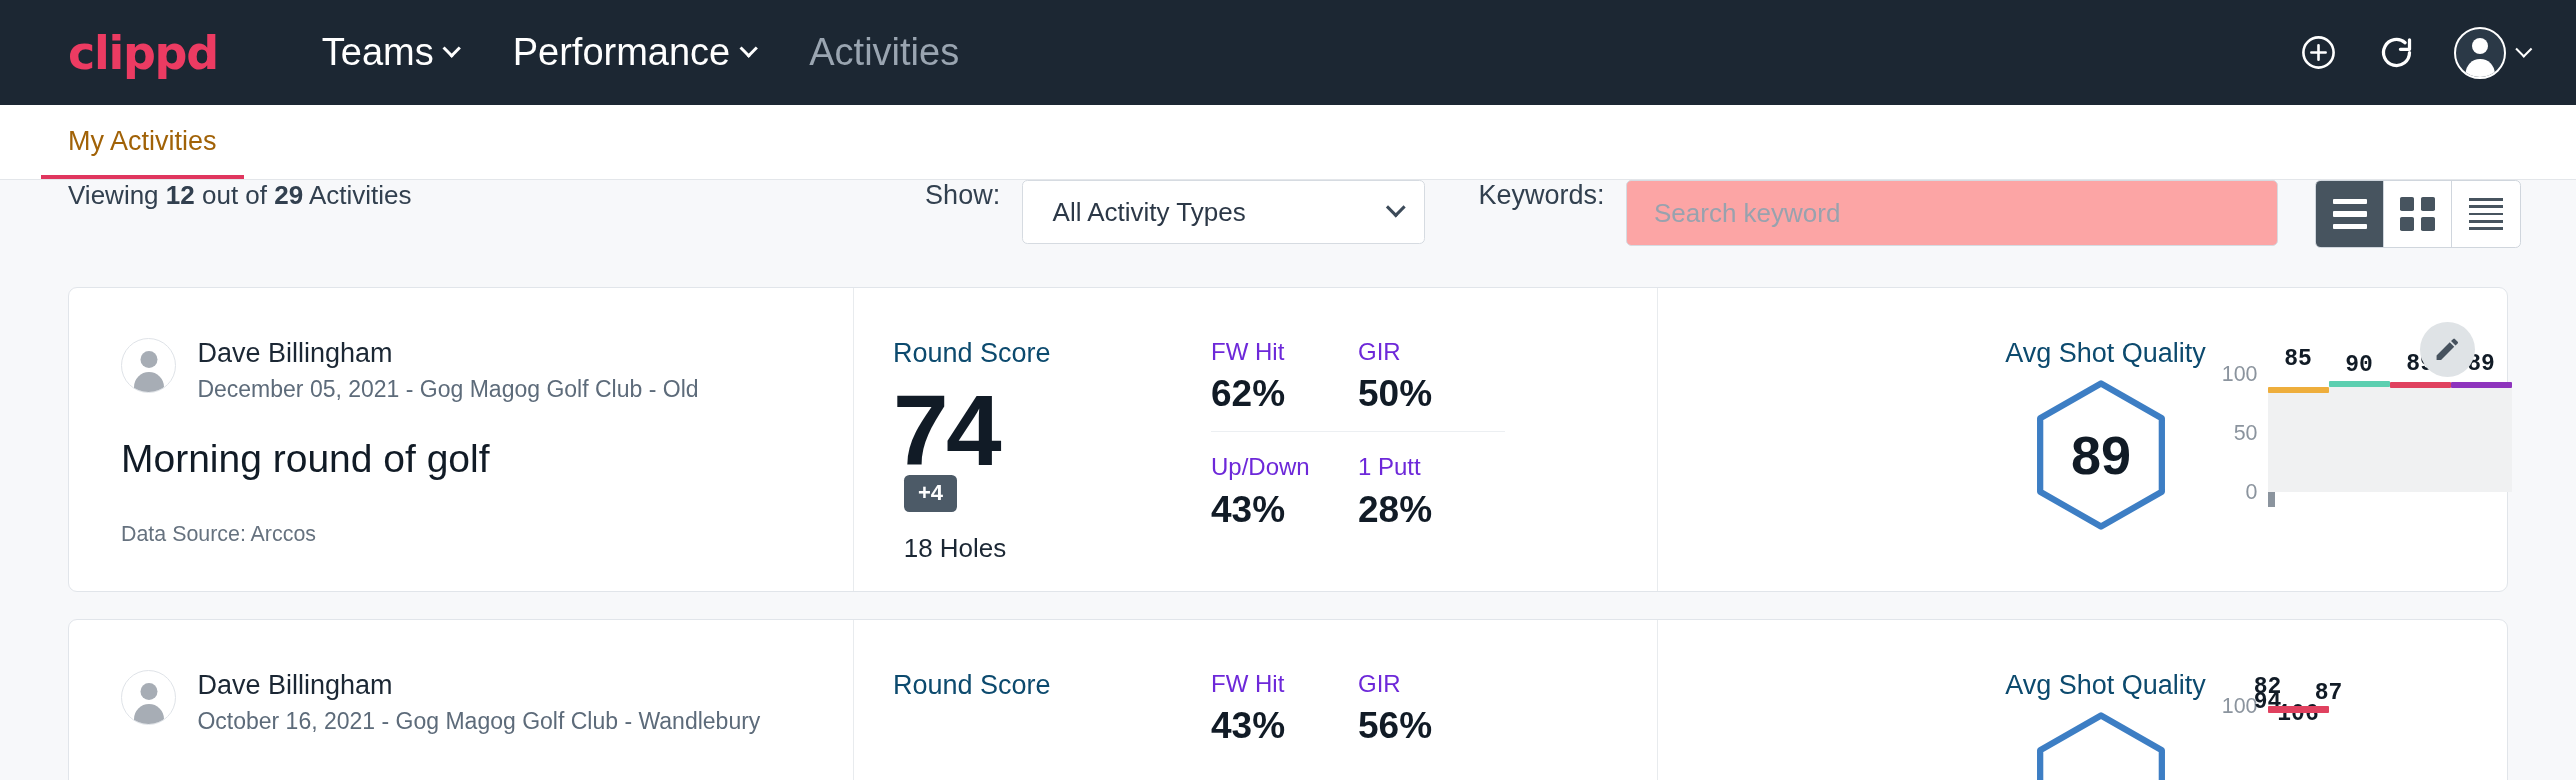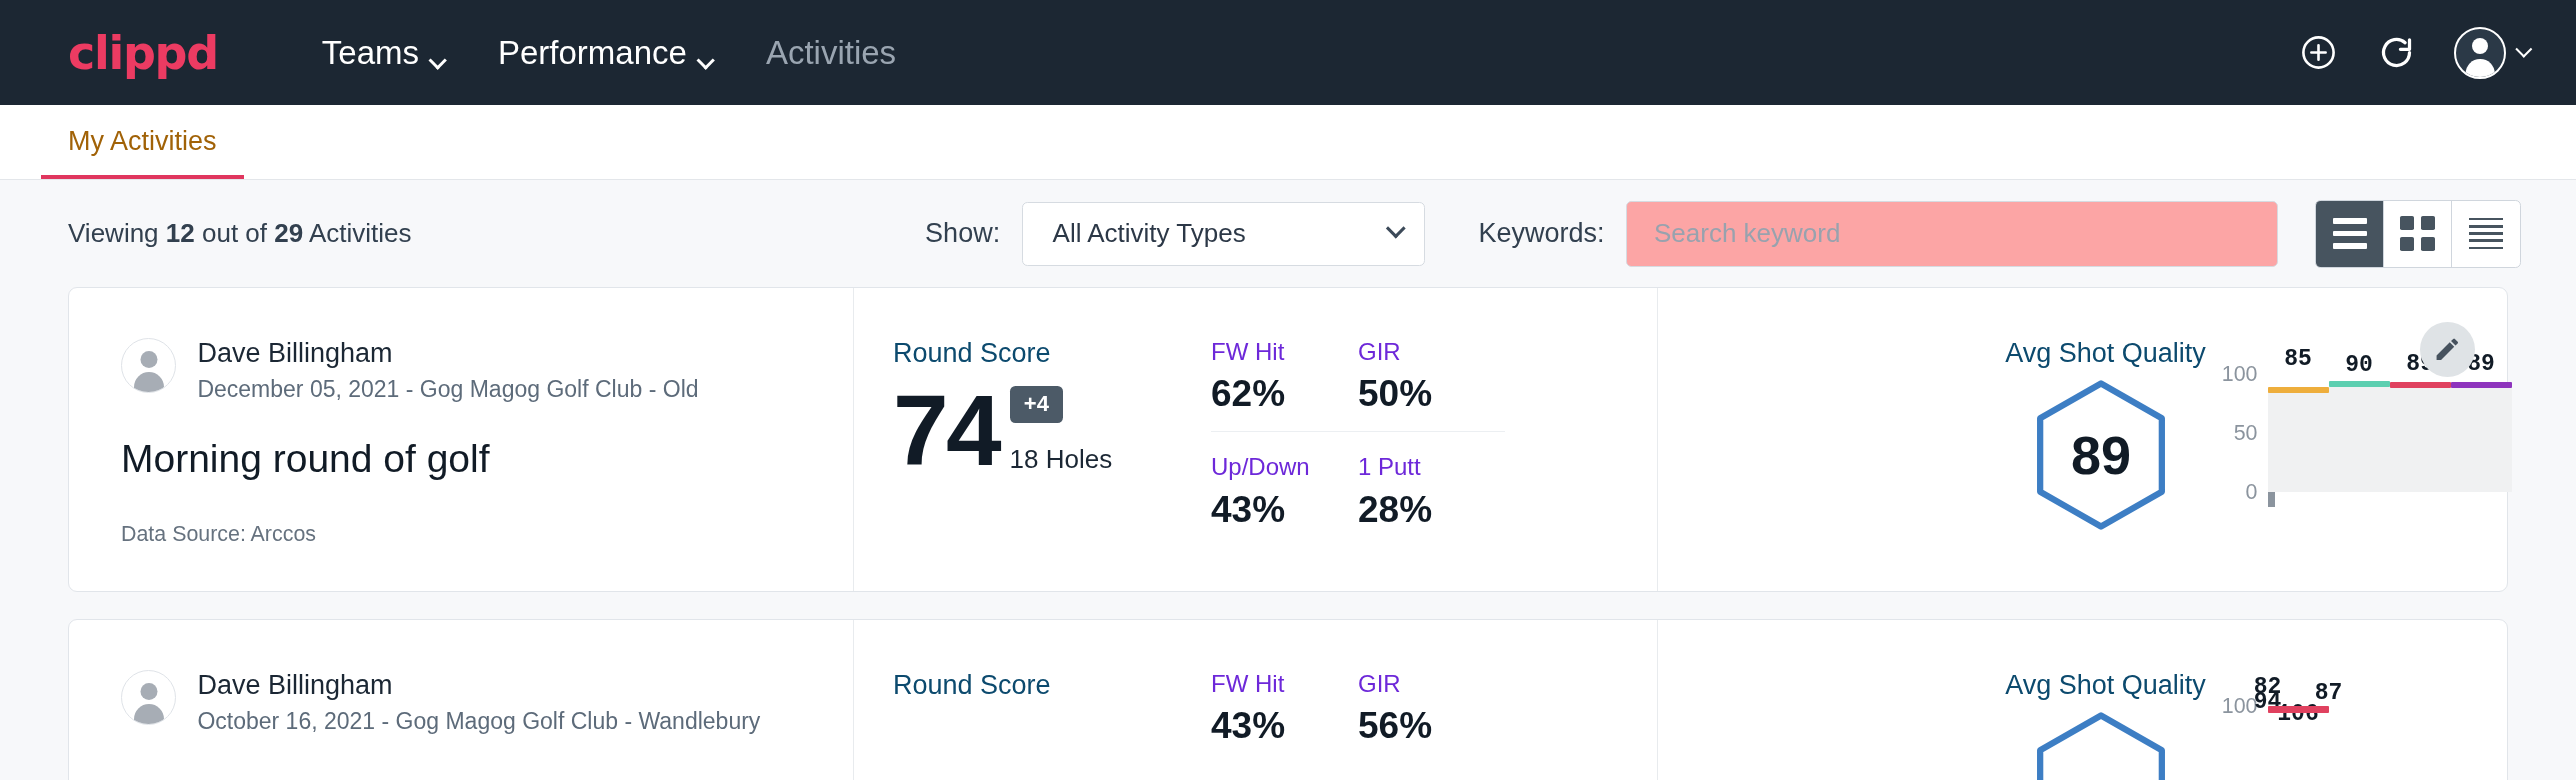--- a/index.html
+++ b/index.html
@@ -21,23 +21,23 @@
   .logo {
     font-size: 46px;
     font-weight: bold;
     color: #ec3b62;
     letter-spacing: -1.3px;
     margin-right: 77px;
     font-family: "DejaVu Sans", sans-serif;
   }
   .navlinks { display: flex; align-items: center; gap: 0; }
   .navitem {
-    display: flex; align-items: flex-end; gap: 11.6px;
+    display: flex; align-items: center; gap: 11.6px;
     color: #ffffff;
-    font-size: 33px;
+    font-size: 38px;
     padding: 9px 27px;
     cursor: pointer;
     white-space: nowrap;
   }
   .navitem.muted { color: #9aa5b1; }
   .chev {
     display: inline-block;
     width: 13.4px; height: 13.4px;
     border-right: 3.1px solid currentColor;
     border-bottom: 3.1px solid currentColor;
@@ -85,21 +85,21 @@
   .tab {
     font-size: 27px; color: #a16207;
     padding: 0 27px 18px 27px;
     border-bottom: 4.5px solid #e0365e;
     cursor: pointer;
   }
 
   
   .filterbar {
     height: 107px;
-    display: flex; align-items: center;
+    display: flex; align-items: flex-start;
     padding: 0 55px 0 68px;
     background: #f7f8fa;
   }
   .viewing { font-size: 26px; color: #32404f; }
   .viewing b { font-weight: bold; }
   .fspacer { flex: 1; }
   .flabel { font-size: 27px; color: #32404f; margin-right: 21.4px; }
   .select {
     width: 403px; height: 64px;
     background: #ffffff;
@@ -188,21 +188,21 @@
     width:30px; height:23px; border-radius:15px 15px 0 0;
     background:#a7adb5; transform:translateX(-50%);
   }
   .pname { font-size: 27px; font-weight: normal; color: #1b2734; line-height: 1.15; }
   .pmeta { font-size: 23px; color: #5d6b7a; margin-top: 7.1px; }
   .ctitle { font-size: 39px; color: #111b26; margin-top: 34px; }
   .csrc { font-size: 21.4px; color: #66727f; margin-top: 41px; }
 
   .col-score { width: 357px; padding: 50px 0 0 39px; }
   .blk-label { font-size: 27px; color: #0c4a6e; }
-  .scorerow { display: flex; align-items: flex-end; margin-top: 16px; }
+  .scorerow { display: flex; align-items: flex-start; margin-top: 16px; flex-direction: column; }
   .bigscore {
     font-size: 100px; font-weight: bold; color: #111b26;
     line-height: 0.9; letter-spacing: -2.7px;
   }
   .scoreside { display: flex; flex-direction: column; justify-content: space-between; height: 89px; margin-left: 10.7px; }
   .badge {
     background: #4c5a67; color: #ffffff;
     font-size: 22px; font-weight: bold;
     padding: 5.4px 14.3px; border-radius: 5.4px;
     align-self: flex-start;

